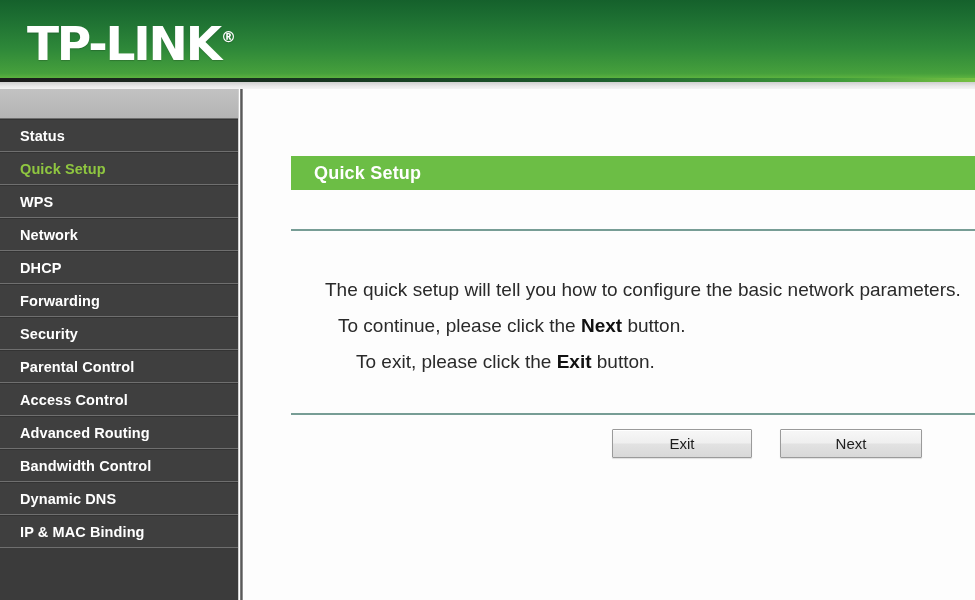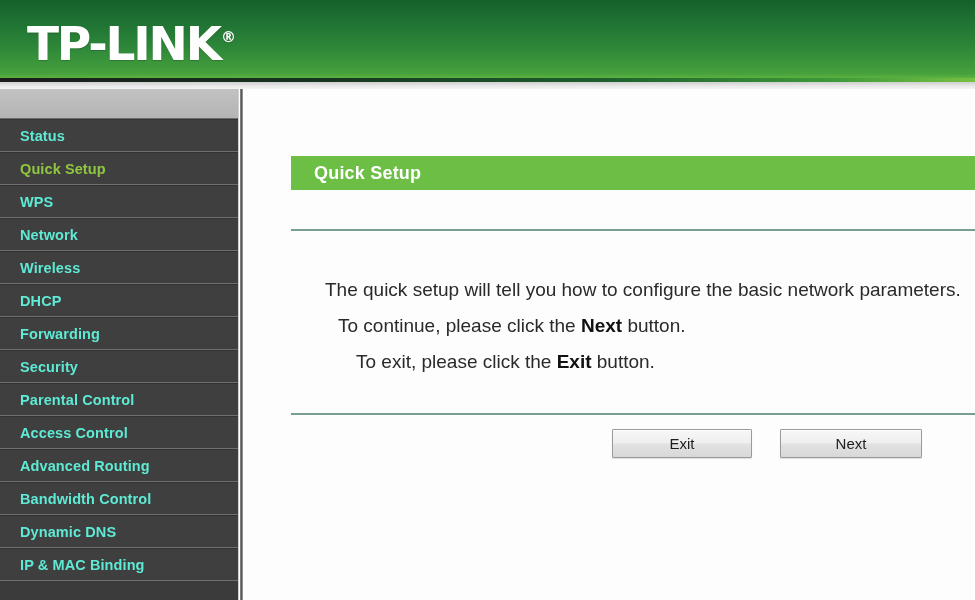--- a/index.html
+++ b/index.html
@@ -96,21 +96,21 @@
   }
   .nav-item {
     position: relative;
     height: 33px;
     line-height: 33px;
     background: #3f3f3f;
     border-bottom: 1px solid #6f6f6f;
     border-top: 1px solid #333333;
     box-sizing: border-box;
     padding-left: 20px;
-    color: #5eead4;
+    color: #ffffff;
     font-size: 14.5px;
     font-weight: bold;
     white-space: nowrap;
     cursor: pointer;
     letter-spacing: 0.1px;
   }
   .nav-item.active {
     color: #8fc640;
   }
 
@@ -216,21 +216,20 @@
   <div class="header-rule"></div>
   <div class="header-rule2"></div>
 
   <div class="sidebar">
     <div class="sidebar-top"></div>
     <ul class="nav-list">
       <li class="nav-item">Status</li>
       <li class="nav-item active">Quick Setup</li>
       <li class="nav-item">WPS</li>
       <li class="nav-item">Network</li>
-      <li class="nav-item">Wireless</li>
       <li class="nav-item">DHCP</li>
       <li class="nav-item">Forwarding</li>
       <li class="nav-item">Security</li>
       <li class="nav-item">Parental Control</li>
       <li class="nav-item">Access Control</li>
       <li class="nav-item">Advanced Routing</li>
       <li class="nav-item">Bandwidth Control</li>
       <li class="nav-item">Dynamic DNS</li>
       <li class="nav-item">IP &amp; MAC Binding</li>
     </ul>

